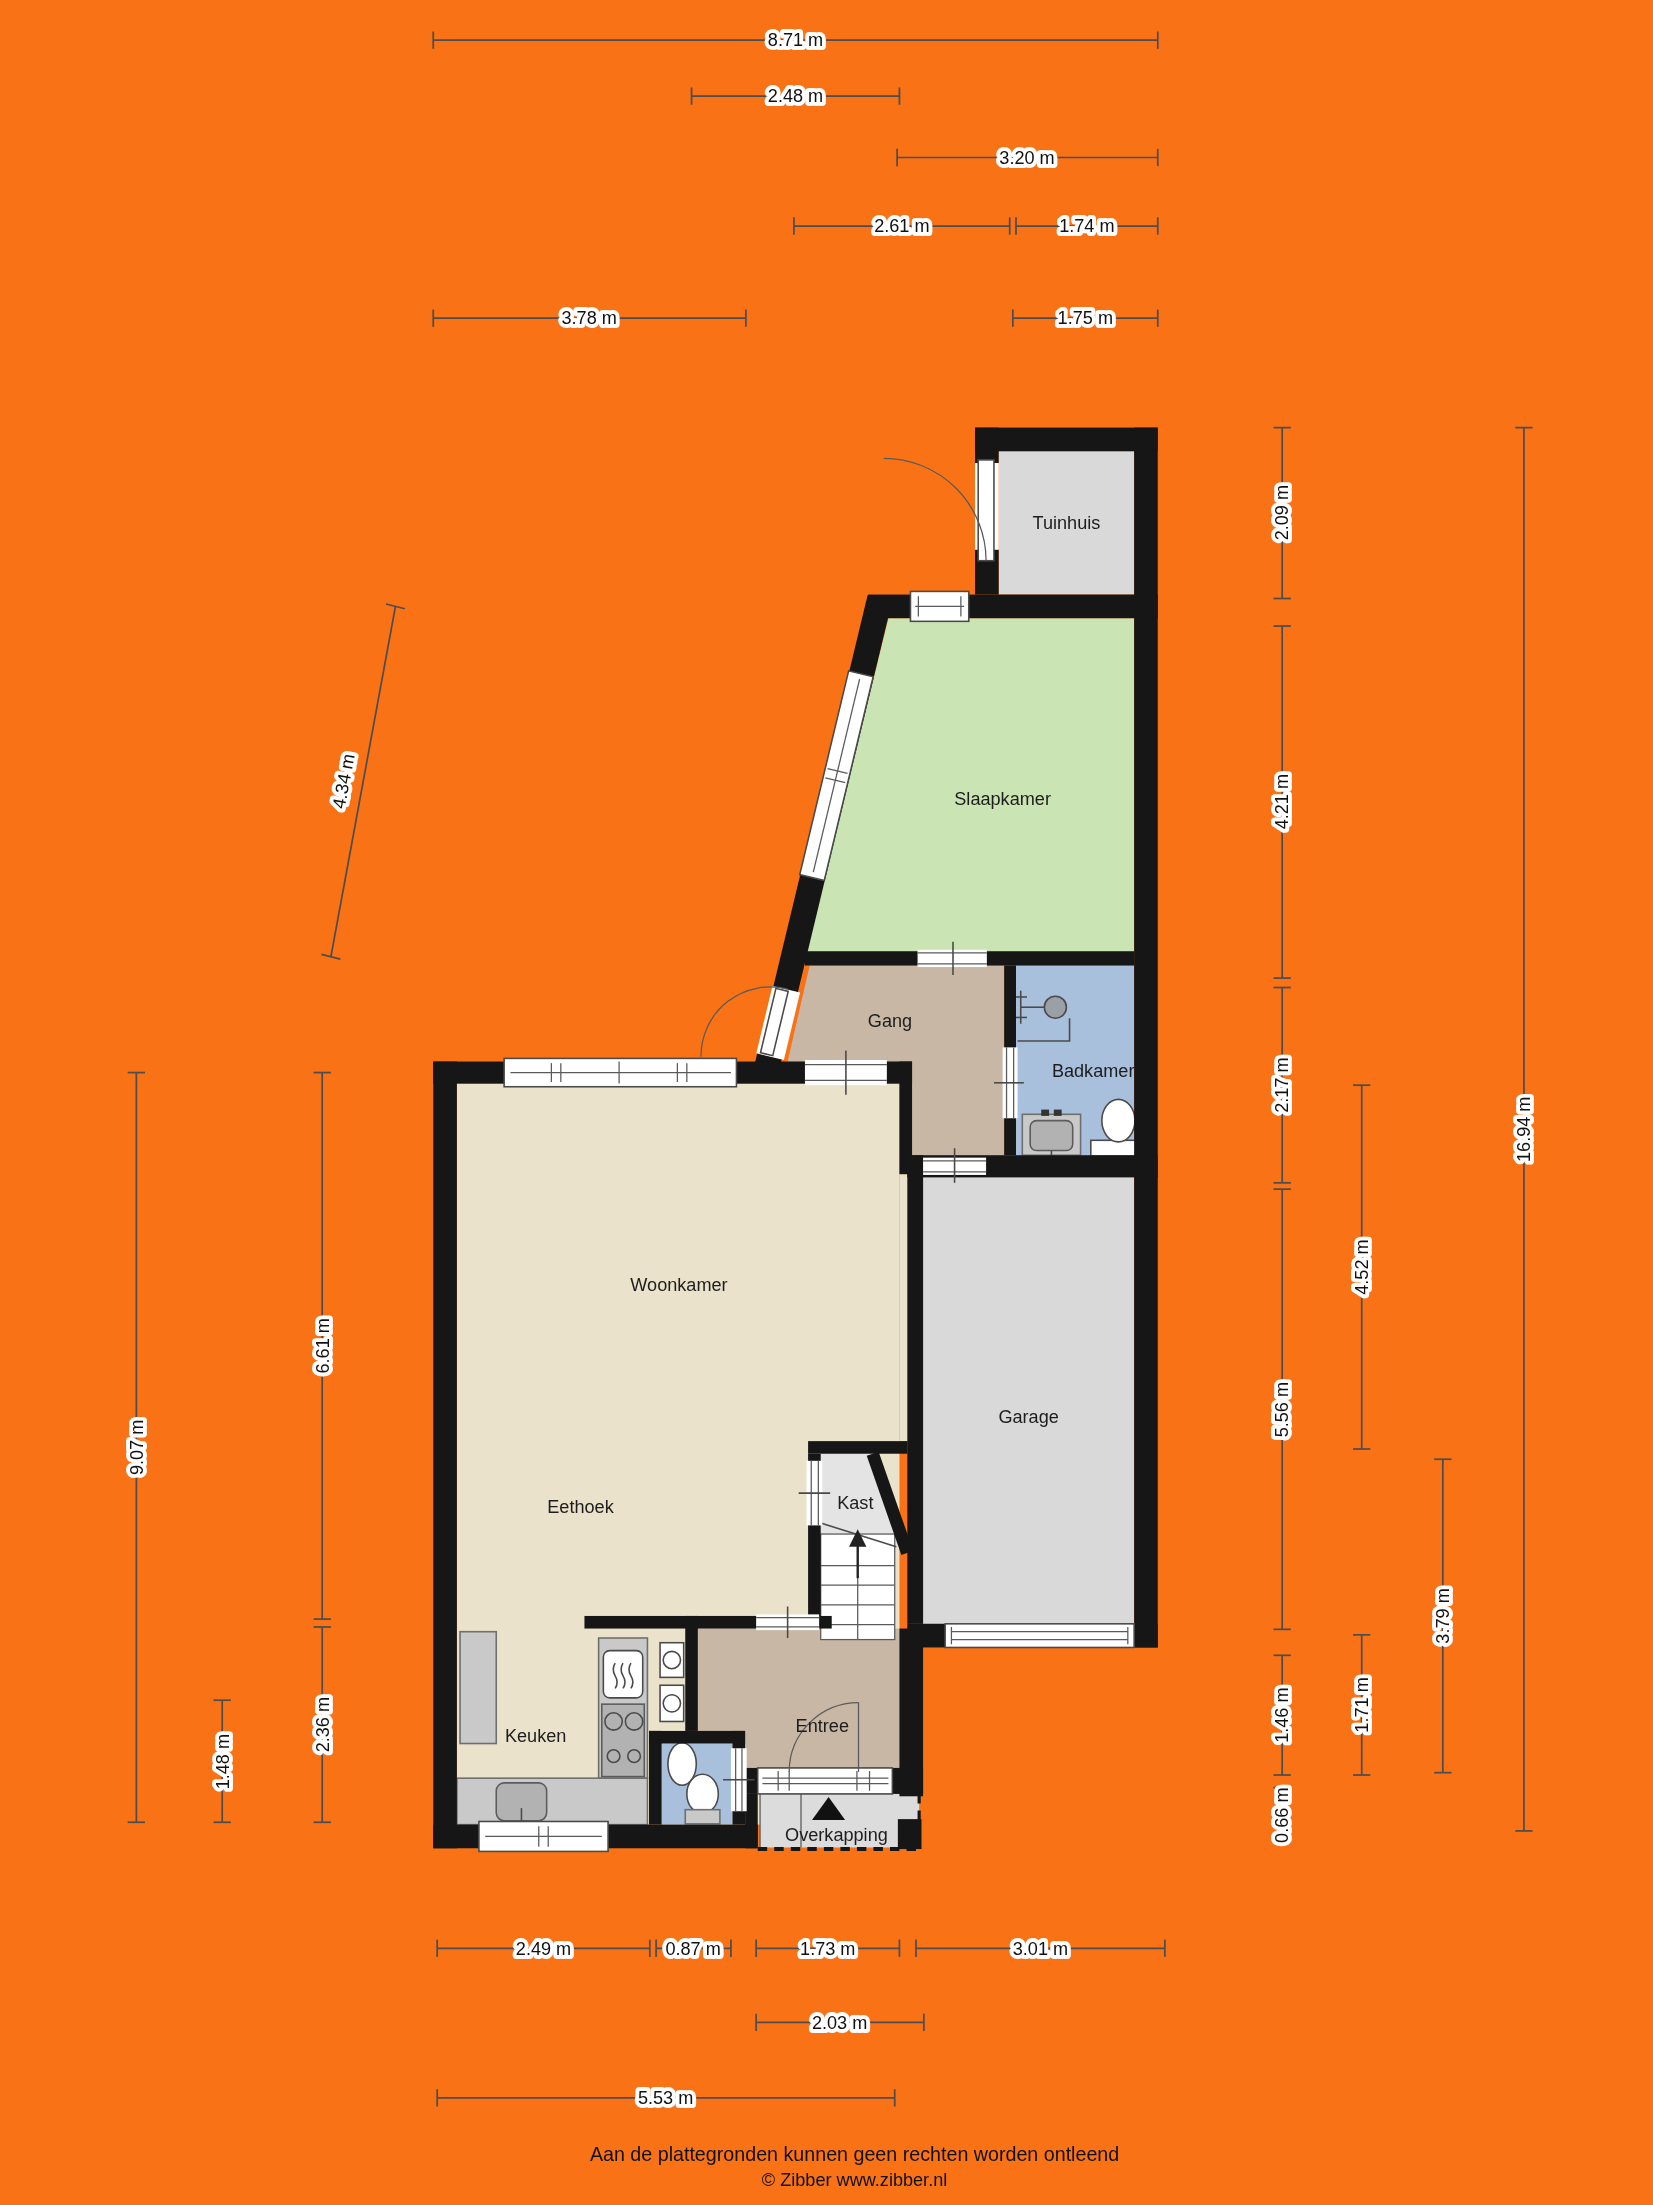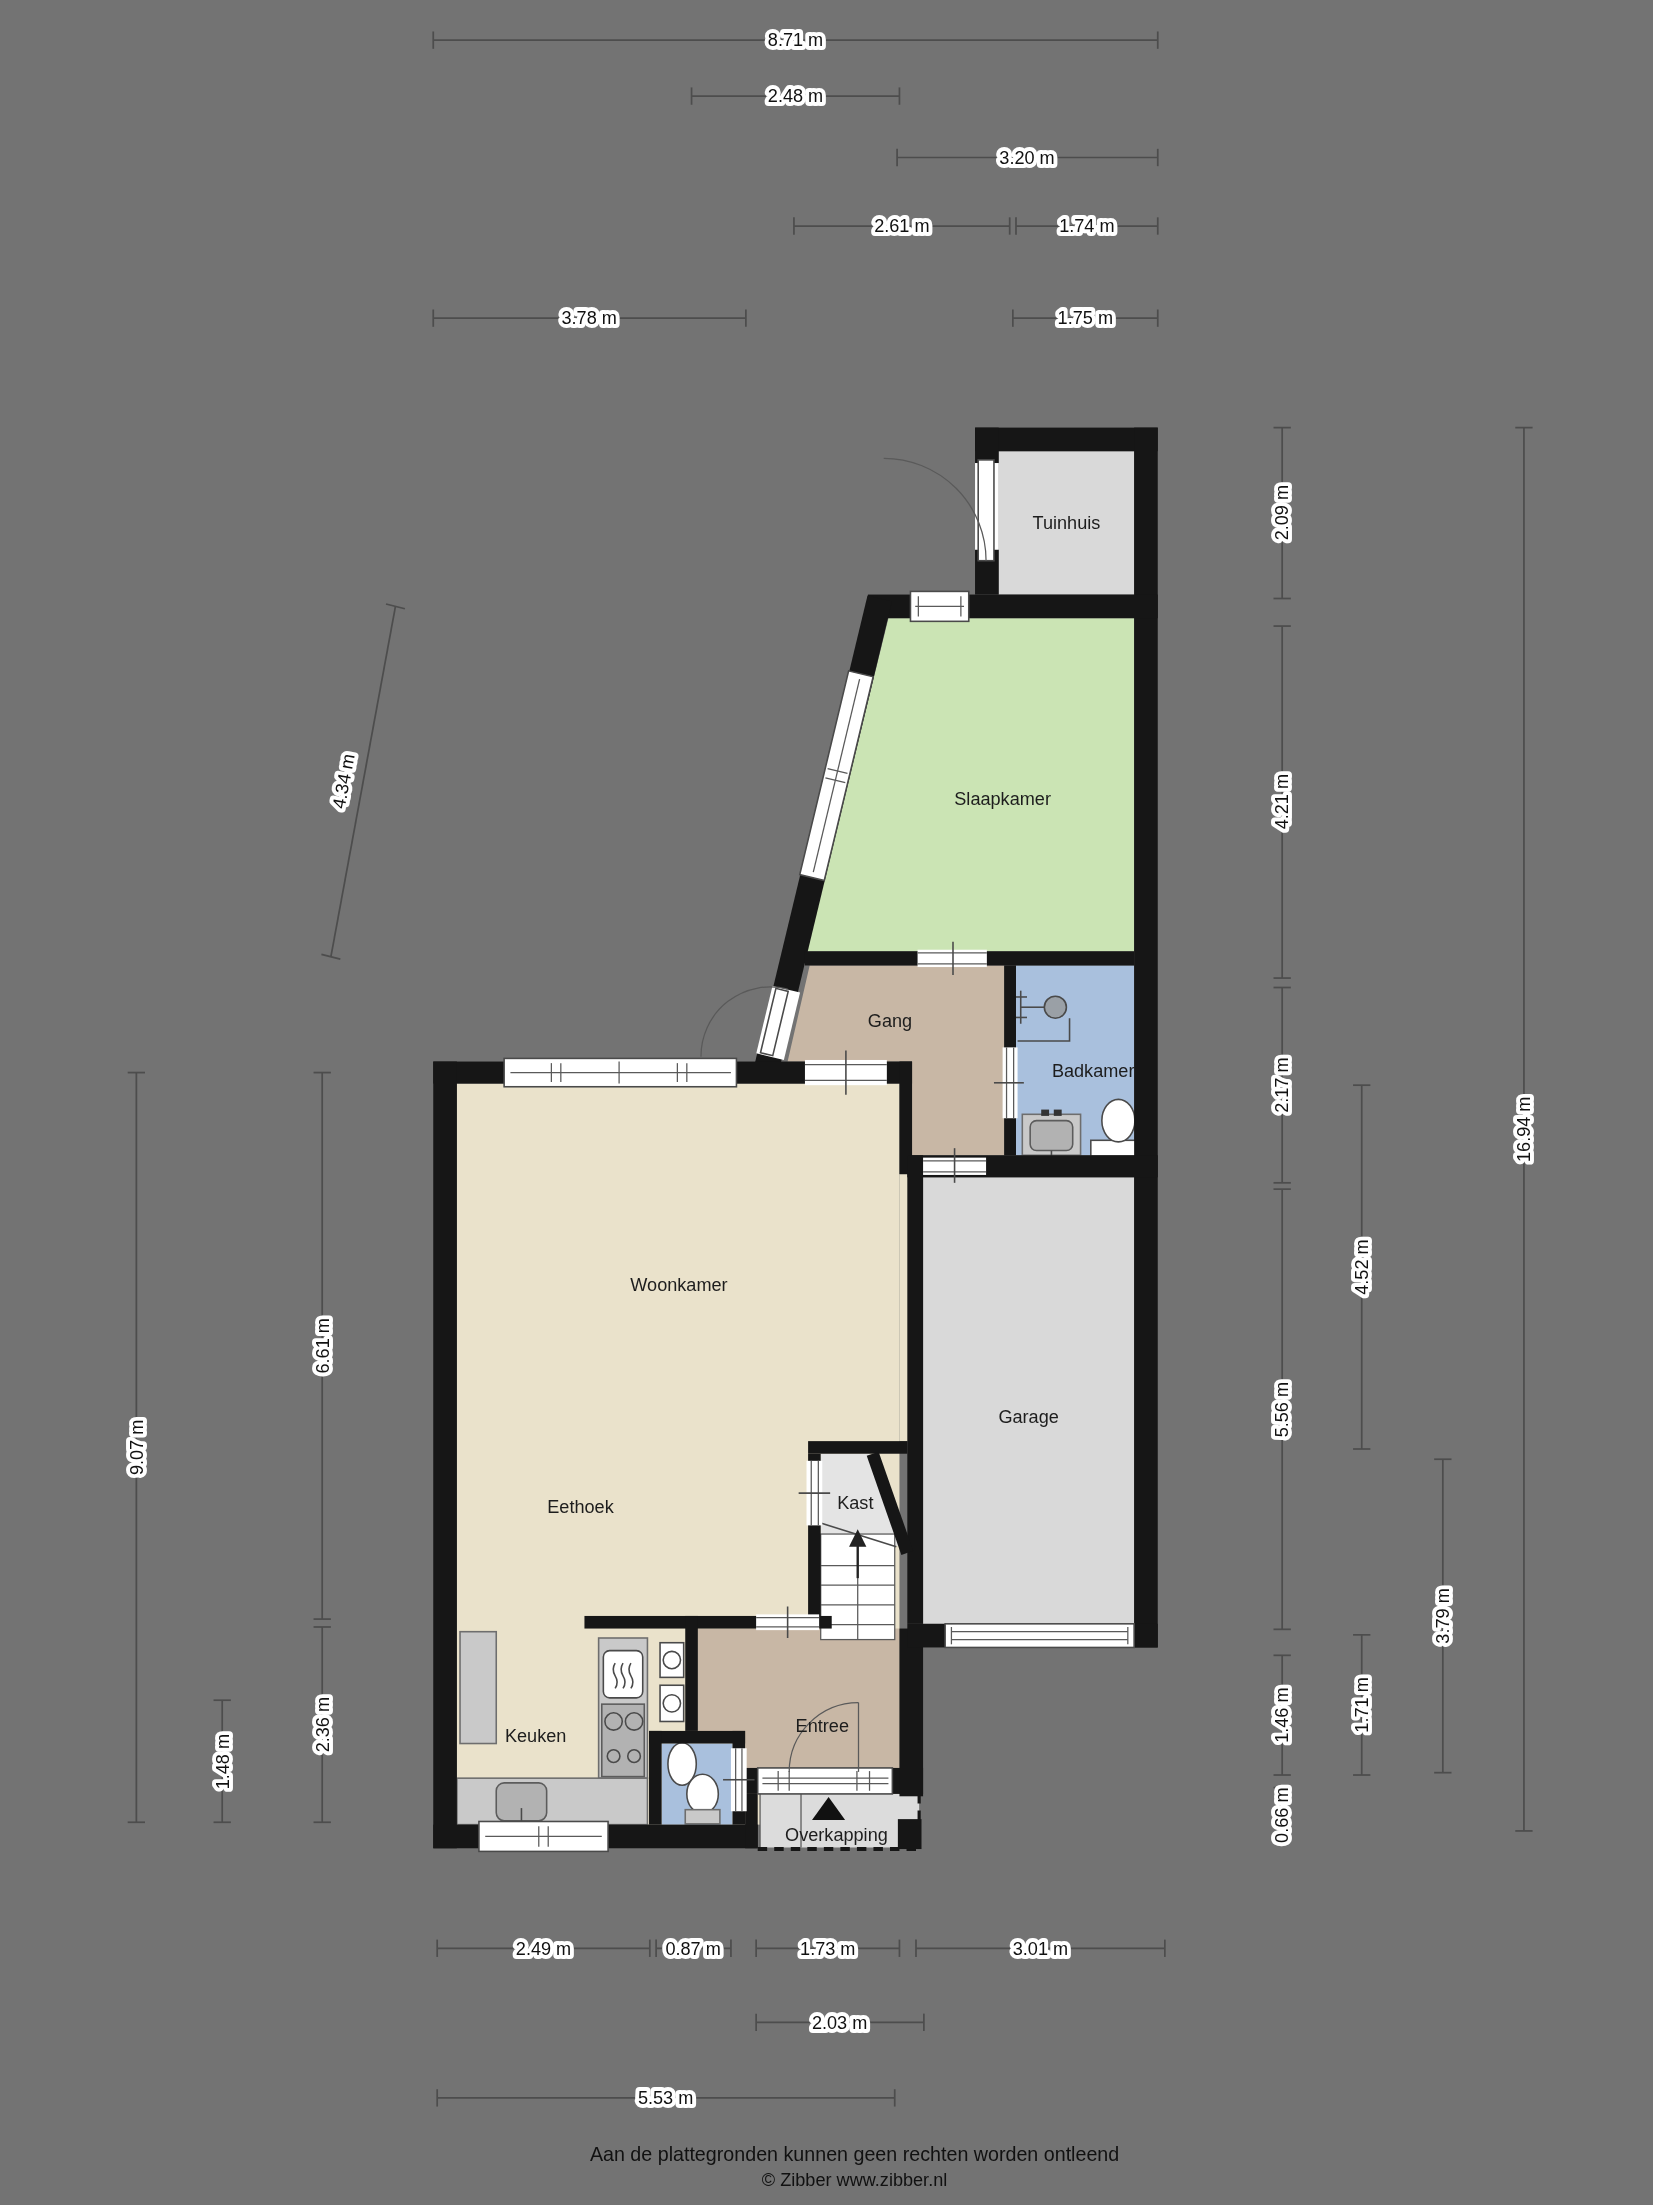--- a/index.html
+++ b/index.html
@@ -1,17 +1,17 @@
 <!DOCTYPE html>
 <html style="font-size:12.6px"><head>
 <meta charset="utf-8">
 <style>
   html,body{margin:0;padding:0;background:#fff;}
   body{font-family:"Liberation Sans", sans-serif;}
-  #stage{width:1654px;height:2205px;position:relative;background:#737373;}
+  #stage{width:1654px;height:2205px;position:relative;background:#f97316;}
   svg{display:block;}
   .wall{fill:#161616;stroke:none;}
   .wallline{stroke:#161616;fill:none;}
   .glyph{fill:#ffffff;stroke:#4a4a4a;stroke-width:2;}
   .thin{stroke:#4a4a4a;stroke-width:2;fill:none;}
   .thin15{stroke:#5a5a5a;stroke-width:1.6;fill:none;}
   .fixture{fill:#c9c9c9;stroke:#6e6e6e;stroke-width:2;}
   .fixture-dark{fill:#b2b2b2;stroke:#5c5c5c;stroke-width:2;}
   .white-fix{fill:#ffffff;stroke:#4a4a4a;stroke-width:2;}
   .dimline{stroke:#4d4d4d;stroke-width:2.2;fill:none;}

